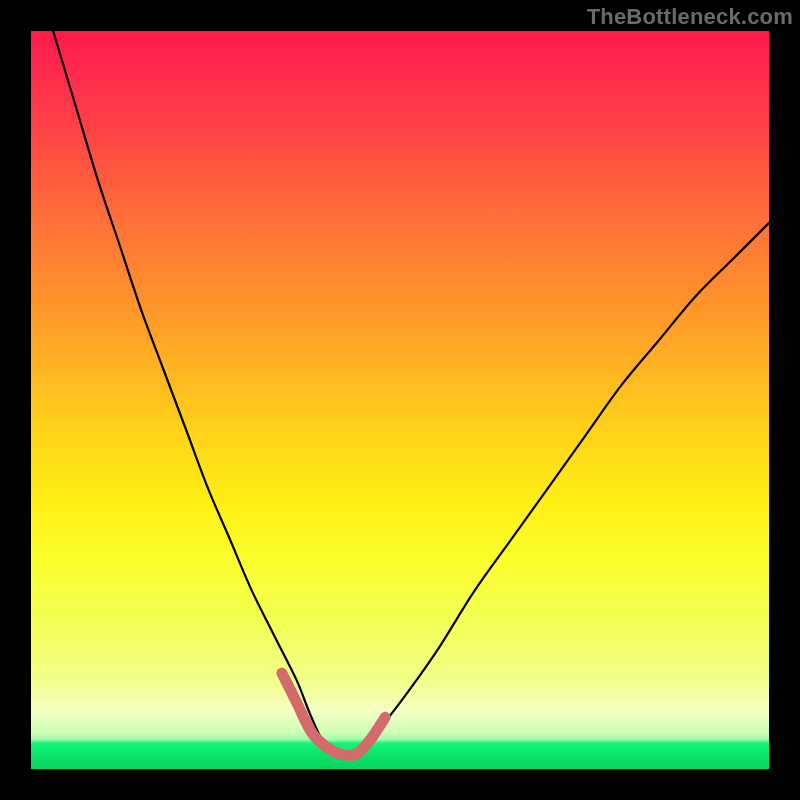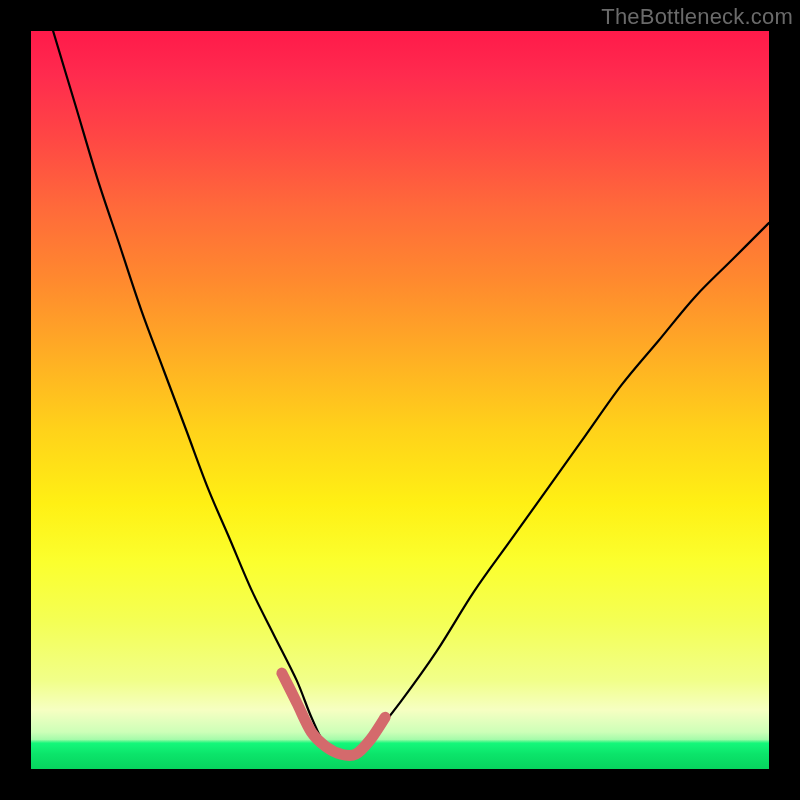--- a/index.html
+++ b/index.html
@@ -62,21 +62,21 @@
     inset: 0;
     width: 738px;
     height: 738px;
   }
   .watermark {
     position: absolute;
     top: 4px;
     right: 7px;
     color: #6a6a6a;
     font-size: 22px;
-    font-weight: 400;
+    font-weight: 700;
     letter-spacing: 0.2px;
   }
 </style>
 </head>
 <body>
 
 <div class="frame">
   <div class="plot-area">
     <div class="gradient"></div>
     <svg class="curve" viewBox="0 0 738 738" preserveAspectRatio="none">

